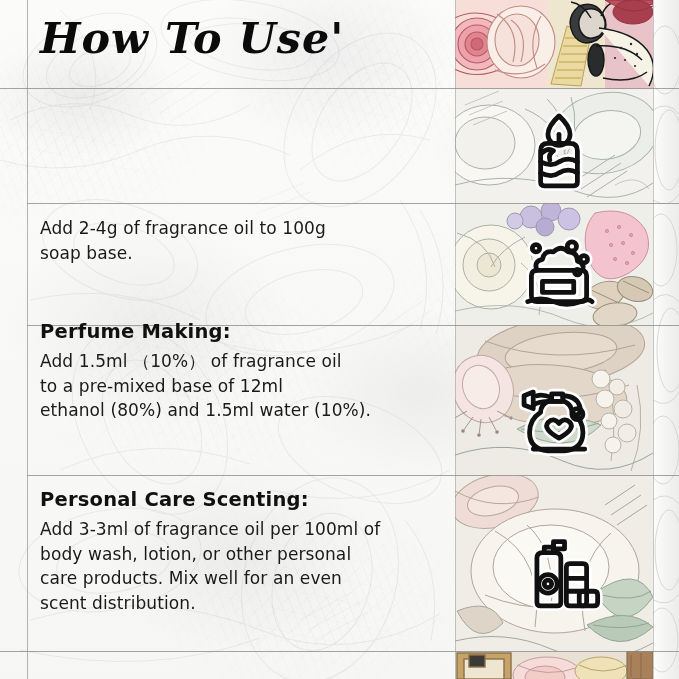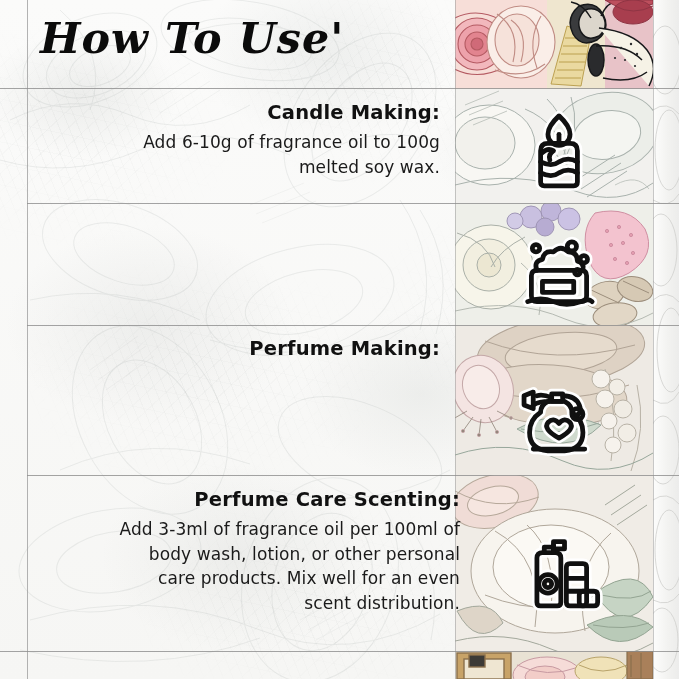--- a/index.html
+++ b/index.html
@@ -4,21 +4,20 @@
 <style>
   html,body{margin:0;padding:0;}
   body{
     width:679px;height:679px;overflow:hidden;
     font-family:"Liberation Sans", sans-serif;
     background:#f3f3f1;
   }
   #page{
     position:relative;width:679px;height:679px;overflow:hidden;
     background:#f4f4f2;
-    text-align:right;
   }
 
   
   .tex-layer{position:absolute;inset:0;pointer-events:none;}
   .tex-a{
     background:
       radial-gradient(ellipse 140px 90px at 12% 14%, rgba(160,165,160,.16), rgba(160,165,160,0) 70%),
       radial-gradient(ellipse 180px 120px at 48% 8%,  rgba(150,158,155,.13), rgba(150,158,155,0) 72%),
       radial-gradient(ellipse 160px 110px at 80% 22%, rgba(155,160,158,.12), rgba(155,160,158,0) 70%),
       radial-gradient(ellipse 200px 140px at 22% 48%, rgba(158,162,160,.13), rgba(158,162,160,0) 72%),
@@ -383,35 +382,35 @@
   <div class="vline" style="left:653px;opacity:.55;"></div>
 
   <div class="hline" style="left:0;top:88px;width:679px;"></div>
   <div class="hline" style="left:27px;top:203px;width:652px;"></div>
   <div class="hline" style="left:27px;top:325px;width:652px;"></div>
   <div class="hline" style="left:27px;top:475px;width:652px;"></div>
   <div class="hline" style="left:0;top:651px;width:679px;"></div>
 
   <div id="title">How To Use'</div>
 
-  <div class="sec" style="top:101px;">
-    <h3>Candle Making:</h3>
-    <p>Add 6-10g of fragrance oil to 100g
-melted soy wax.</p>
-  </div>
 
   <div class="sec" style="top:216px;">
-  </div>
-
-  <div class="sec" style="top:337px;">
+    <p>Add 2-4g of fragrance oil to 100g
+soap base.</p>
+  </div>
+
+  <div class="sec" style="top:320px;">
     <h3>Perfume Making:</h3>
+    <p>Add 1.5ml （10%） of fragrance oil
+to a pre-mixed base of 12ml
+ethanol (80%) and 1.5ml water (10%).</p>
   </div>
 
   <div class="sec" style="top:488px;width:420px;">
-    <h3>Perfume Care Scenting:</h3>
+    <h3>Personal Care Scenting:</h3>
     <p>Add 3-3ml of fragrance oil per 100ml of
 body wash, lotion, or other personal
 care products. Mix well for an even
 scent distribution.</p>
   </div>
 
   <div class="icon-wrap" style="left:513px;top:103px;">
     <svg viewBox="0 0 100 100">
       <g>
         <path class="ico-out" d="M50 14 q12 11 12 20 a12 12 0 0 1 -24 0 q0 -9 12 -20z"></path>

